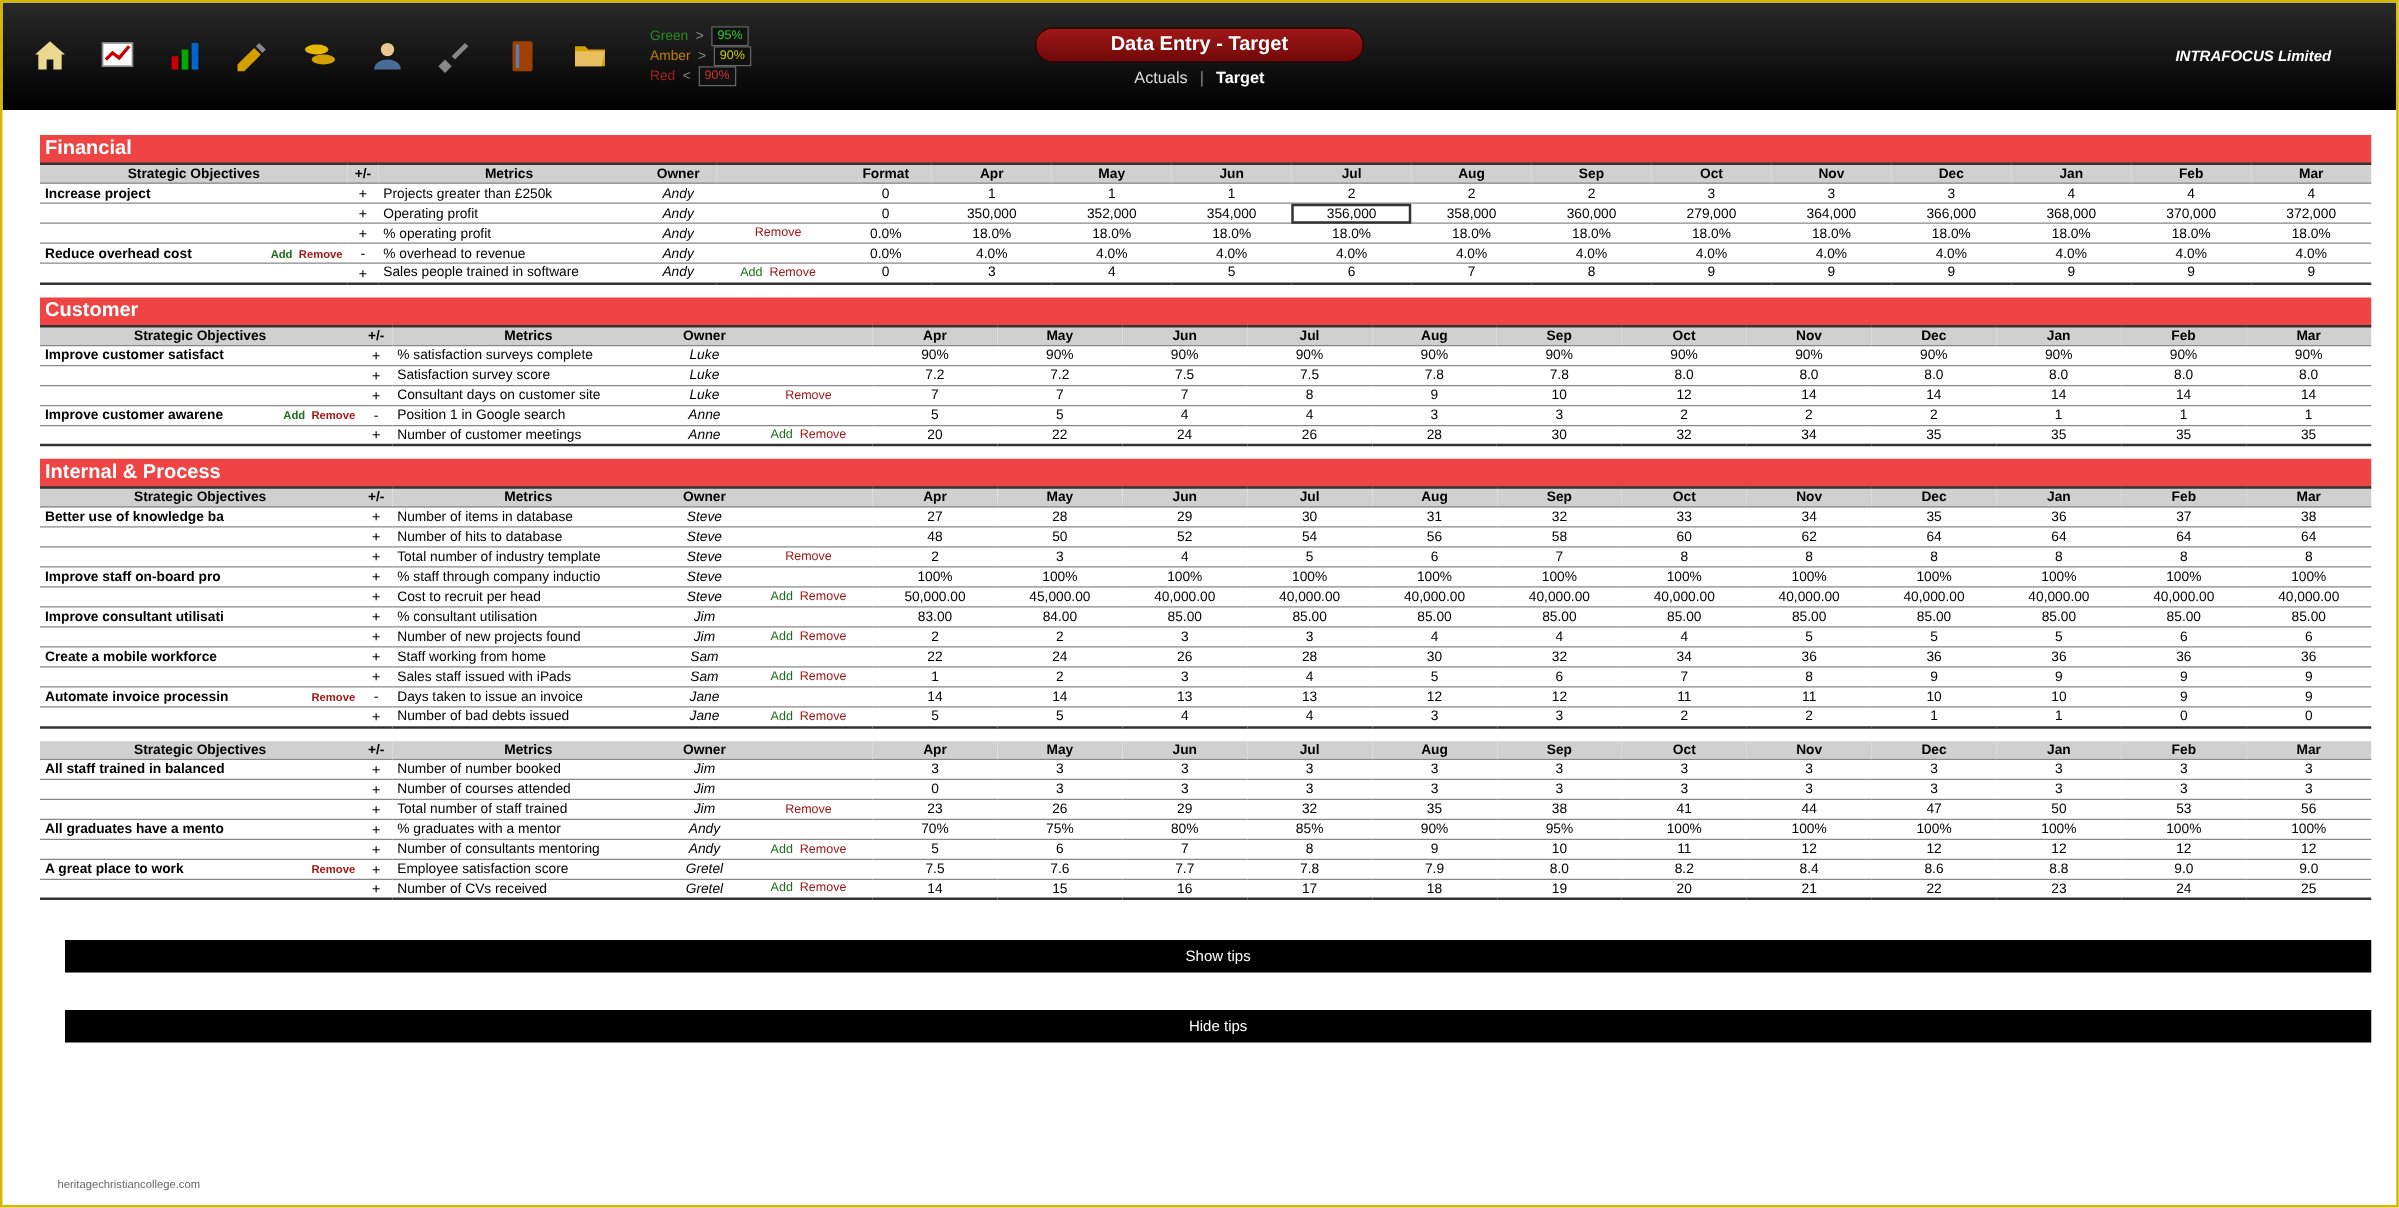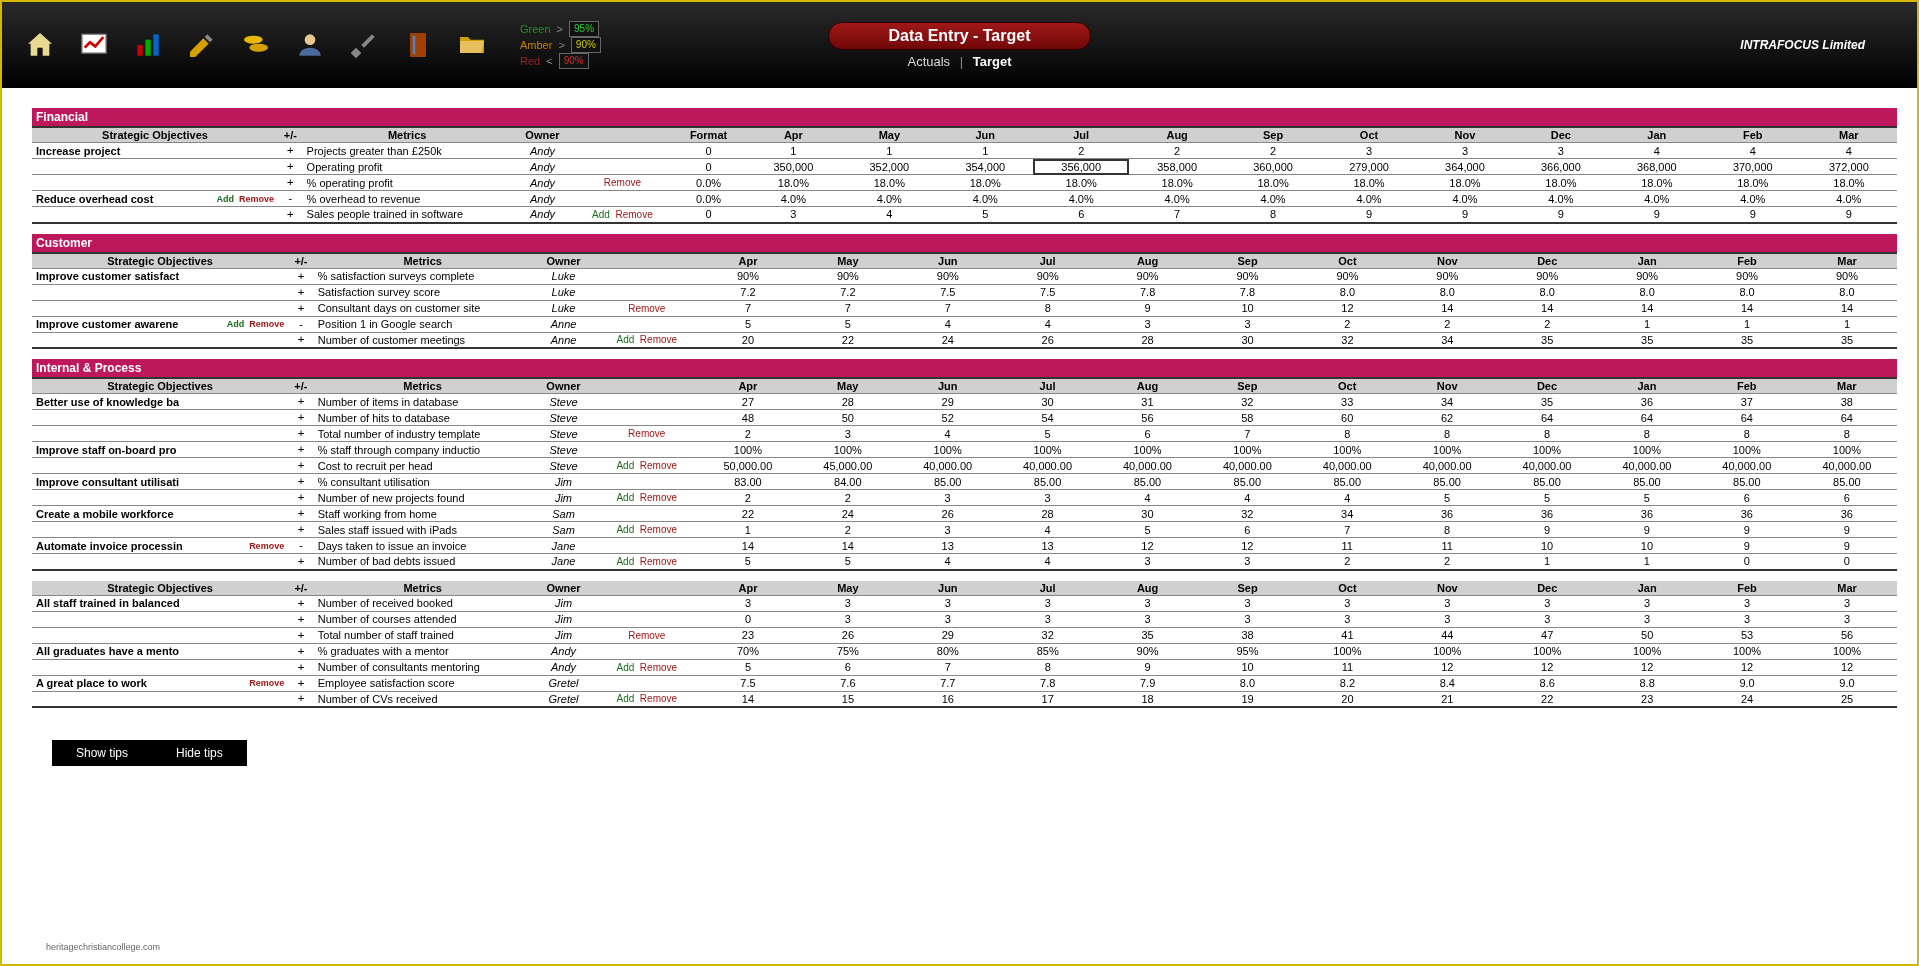--- a/index.html
+++ b/index.html
@@ -26,37 +26,37 @@
   .company { position: absolute; right: 52px; color: #fff; font-size: 12px; font-weight: bold; font-style: italic; }
   .content { padding: 20px 20px 10px 30px; }
   table.grid { border-collapse: collapse; width: 100%; table-layout: fixed; margin-bottom: 10px; }
   .grid col.so { width: 200px; }
   .grid col.pm { width: 20px; }
   .grid col.met { width: 170px; }
   .grid col.own { width: 50px; }
   .grid col.act { width: 80px; }
   .grid col.fmt { width: 60px; }
   .grid col.mon { width: 78px; }
-  .section-title td { background: #be185d; color: #fff; font-weight: bold; padding: 2px 4px; border-bottom: 2px solid #333; font-size: 12px; }
+  .section-title td { background: #ef4444; color: #fff; font-weight: bold; padding: 2px 4px; border-bottom: 2px solid #333; font-size: 16px; }
   .col-headers td { background: #d0d0d0; font-weight: bold; text-align: center; border-bottom: 1px solid #888; padding: 1px 4px; font-size: 11px; }
   .col-headers td.so-head { text-align: center; }
   .data-row td { border-bottom: 1px solid #888; padding: 0 4px; height: 16px; font-size: 11px; vertical-align: middle; }
   .data-row td.val { text-align: center; }
   .data-row td.obj { font-weight: bold; border-right: none; white-space: nowrap; overflow: hidden; border-top: 1px solid #333; }
   .data-row.first-in-obj td { border-top: 1px solid #333; }
   .data-row td.pm { text-align: center; font-family: monospace; }
   .data-row td.metric { white-space: nowrap; overflow: hidden; }
   .data-row td.owner { text-align: center; font-style: italic; }
   .data-row td.actions { text-align: center; font-size: 10px; }
   .add-link { color: #1a6e1a; cursor: pointer; }
   .remove-link { color: #a01818; cursor: pointer; }
   .obj-actions { font-size: 9px; white-space: nowrap; }
   .selected-cell { outline: 2px solid #333; outline-offset: -2px; }
   .last-in-section td { border-bottom: 2px solid #333; }
-  .footer-buttons { display: flex; margin: 12px 20px 11px 50px; }
+  .footer-buttons { display: flex; gap: 30px; margin: 12px 20px 11px 50px; flex-direction: column; }
   .btn { background: #000; color: #fff; padding: 6px 24px; font-size: 12px; cursor: pointer; border: none; }
   .watermark { position: absolute; bottom: 14px; left: 46px; font-size: 9px; color: #666; }
 </style>
 </head>
 <body>
 
 <div class="header">
   <div class="toolbar-icons">
     <div class="icon">
         <svg viewBox="0 0 24 24">
@@ -768,21 +768,21 @@
           <td>Mar</td>
         </tr>
         <tr class="data-row first-in-obj ">
           <td class="obj">
             <span style="display:flex;justify-content:space-between;align-items:center">
               <span>All staff trained in balanced</span>
               <span class="obj-actions"></span>
             </span>
           </td>
           <td class="pm">+</td>
-          <td class="metric">Number of received booked</td>
+          <td class="metric">Number of number booked</td>
           <td class="owner">Jim</td>
           <td class="actions"><span class=""></span></td>
           <td class="val ">3</td>
           <td class="val ">3</td>
           <td class="val ">3</td>
           <td class="val ">3</td>
           <td class="val ">3</td>
           <td class="val ">3</td>
           <td class="val ">3</td>
           <td class="val ">3</td>

